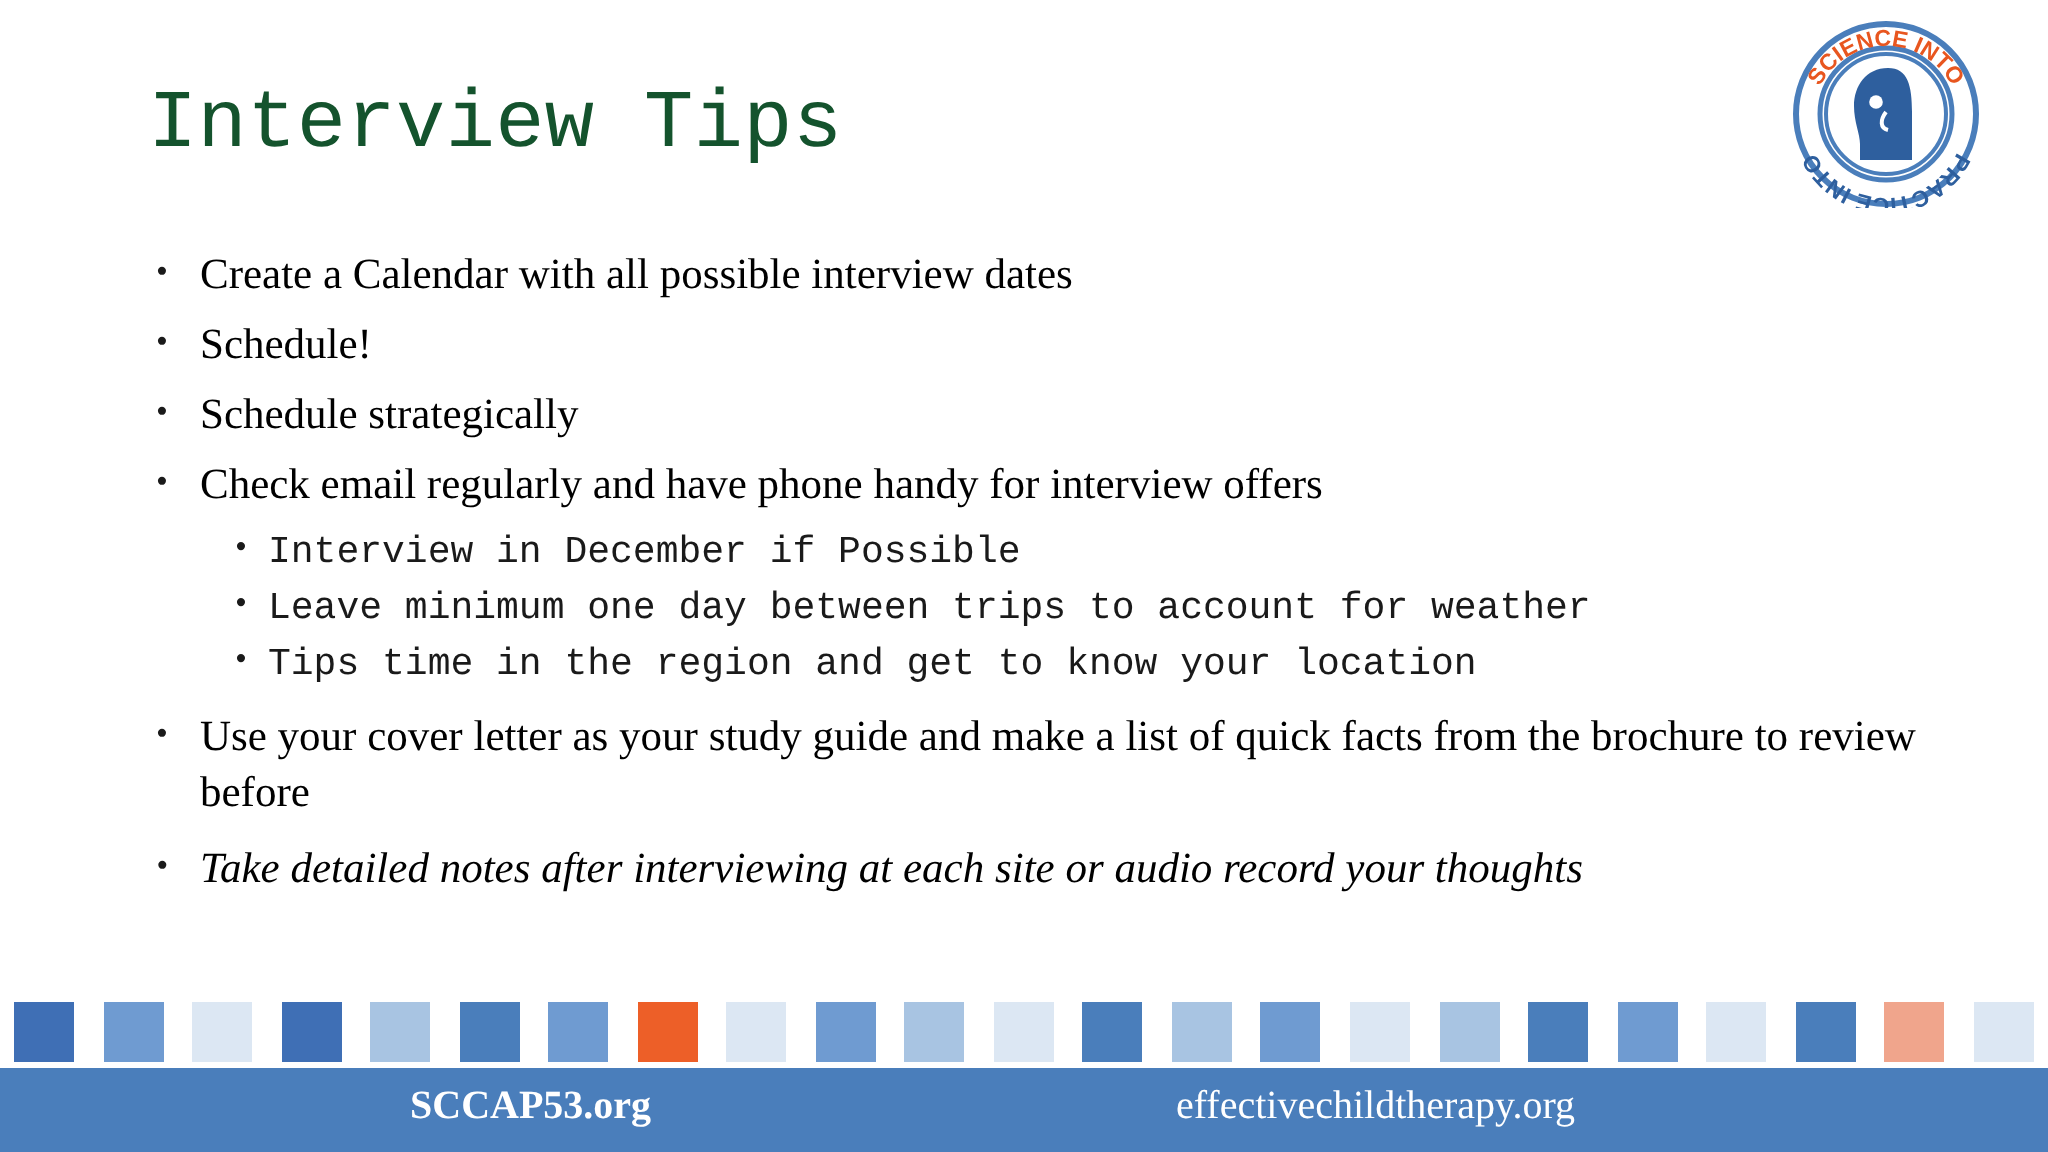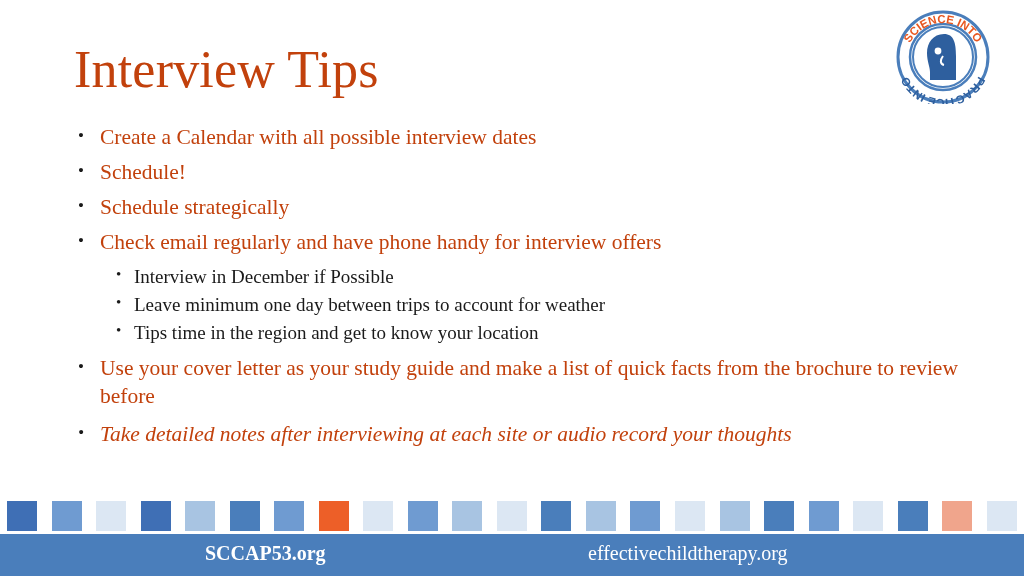--- a/index.html
+++ b/index.html
@@ -20,24 +20,24 @@
     width: 1024px;
     height: 576px;
     background: #ffffff;
   }
 
   
   .title {
     position: absolute;
     left: 74px;
     top: 40px;
-    font-size: 52px;
+    font-size: 41px;
     line-height: 1.15;
-    color: #c2410c;
-    font-family: Liberation Serif, serif;
+    color: #14532d;
+    font-family: Liberation Mono, monospace;
     letter-spacing: 0.2px;
   }
 
   
   .logo {
     position: absolute;
     left: 884px;
     top: 8px;
     width: 118px;
     height: 96px;
@@ -48,41 +48,41 @@
     position: absolute;
     left: 74px;
     top: 124px;
     width: 900px;
   }
   .lvl1 {
     position: relative;
     padding-left: 26px;
     font-size: 21.5px;
     line-height: 1.30;
-    color: #c2410c;
+    color: #000000;
     margin-bottom: 7px;
     font-family: "Liberation Serif", serif;
   }
   .lvl1::before {
     content: "\2022";
     position: absolute;
     left: 4px;
     top: 0;
     font-size: 17px;
     line-height: 1.45;
     color: #1a1a1a;
   }
   .lvl2 {
     position: relative;
     padding-left: 60px;
     font-size: 19px;
     line-height: 1.32;
     color: #1a1a1a;
     margin-bottom: 3px;
-    font-family: Liberation Serif, serif;
+    font-family: Liberation Mono, monospace;
   }
   .lvl2::before {
     content: "\2022";
     position: absolute;
     left: 42px;
     top: 0;
     font-size: 15px;
     line-height: 1.45;
     color: #1a1a1a;
   }

